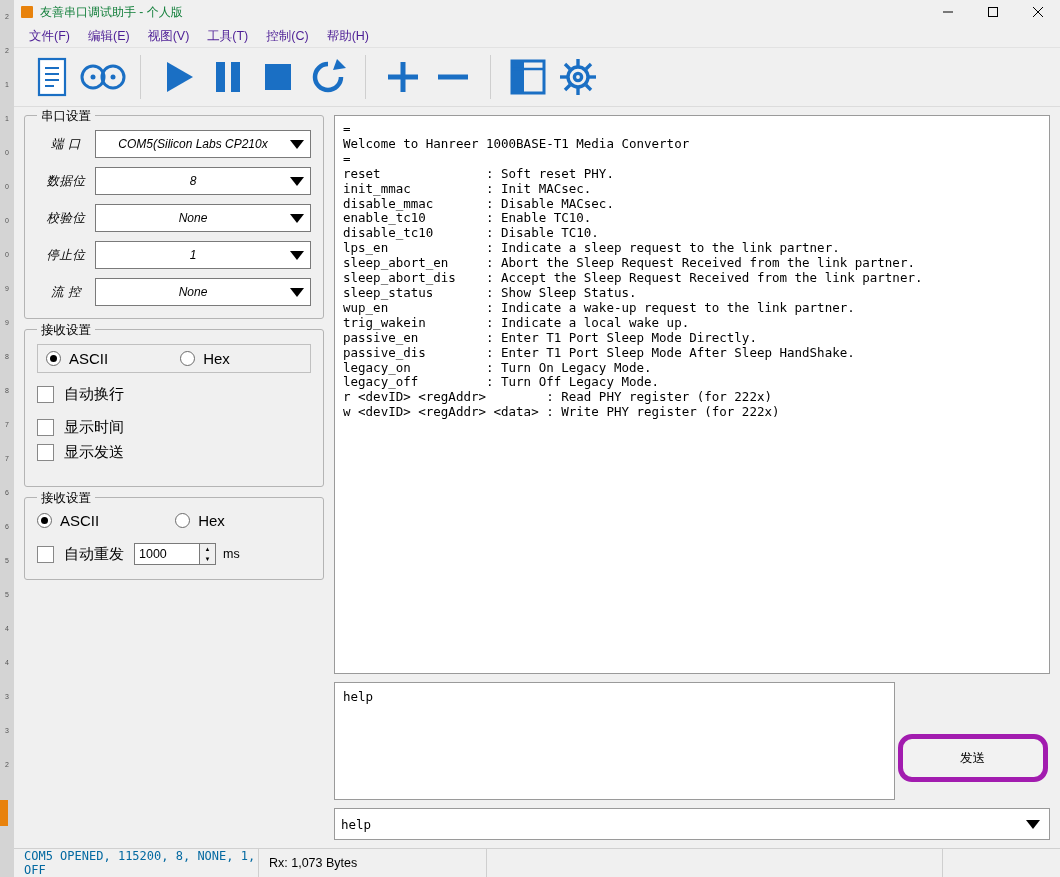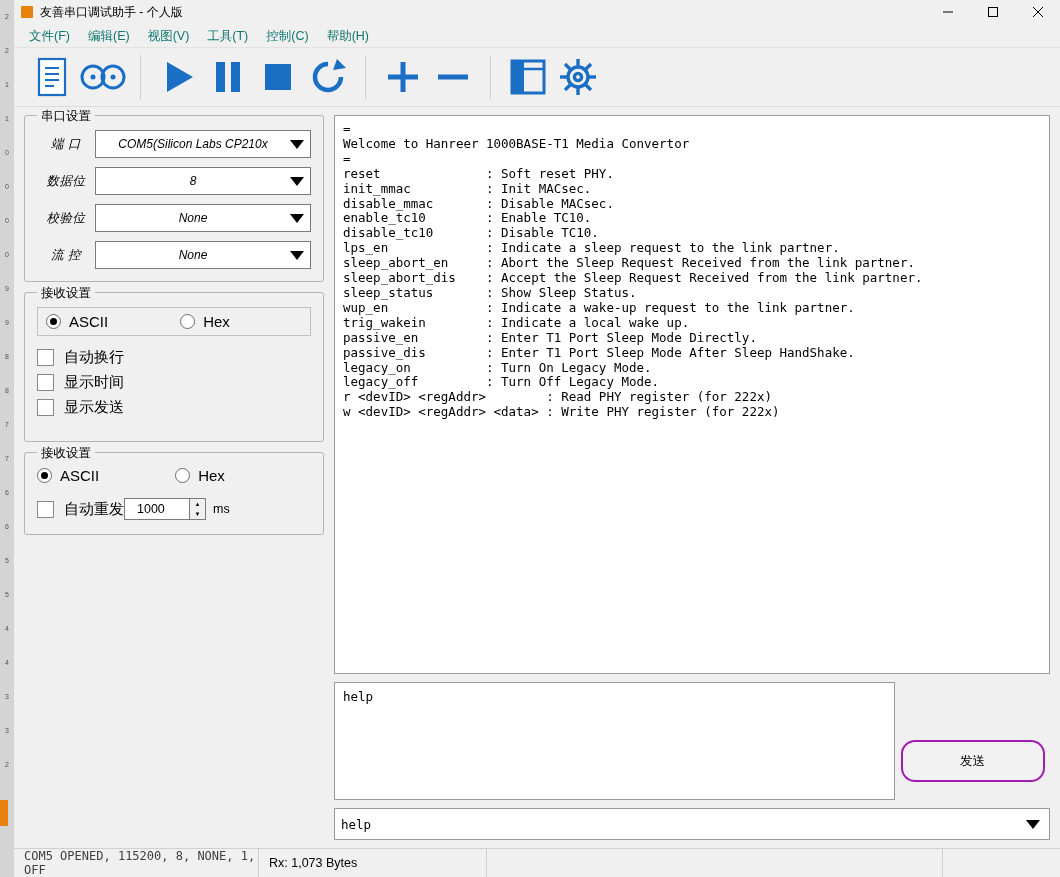--- a/index.html
+++ b/index.html
@@ -56,42 +56,42 @@
     display: flex;
     align-items: center;
     border-bottom: 1px solid #f0f0f0;
   }
   .title-icon {
     width: 12px; height: 12px;
     margin-left: 7px; margin-right: 7px;
     background: #e8820c;
     border-radius: 1px;
   }
-  .title-text { font-size: 12px; color: #000000; }
+  .title-text { font-size: 12px; color: #15803d; }
   .title-spacer { flex: 1; }
   .win-btn {
     width: 45px; height: 24px;
     display: flex; align-items: center; justify-content: center;
     font-size: 13px;
     color: #000;
   }
 
   
   .menubar {
     height: 22px;
     display: flex;
     align-items: center;
     padding-left: 6px;
     background: #f0f0f0;
     border-bottom: 1px solid #e2e2e2;
   }
   .menu-item {
     padding: 2px 9px;
     font-size: 12.5px;
-    color: #0f766e;
+    color: #4c1d95;
   }
 
   
   .toolbar {
     height: 58px;
     background: #f0f0f0;
     display: flex;
     align-items: center;
     padding-left: 8px;
     border-bottom: 1px solid #dcdcdc;
@@ -239,21 +239,21 @@
     display: flex;
     align-items: center;
     margin-top: 4px;
   }
   .num-input {
     width: 66px;
     height: 22px;
     border: 1px solid #7a7a7a;
     background: #fff;
     font-size: 12.5px;
-    padding-left: 12px;
+    padding-left: 4px;
     box-sizing: border-box;
     display: flex;
     align-items: center;
   }
   .spinner {
     width: 16px;
     height: 22px;
     border: 1px solid #7a7a7a;
     border-left: none;
     background: #f0f0f0;
@@ -303,21 +303,21 @@
   .send-btn-wrap {
     width: 155px;
     display: flex;
     align-items: flex-end;
     justify-content: center;
     padding-bottom: 18px;
   }
   .send-btn {
     width: 140px;
     height: 38px;
-    border: 2px solid #a21caf;
+    border: 5px solid #a21caf;
     background: #f2f2f2;
     display: flex;
     align-items: center;
     justify-content: center;
     font-size: 12.5px;
     border-radius: 14px;
   }
   .cmd-row {
     height: 32px;
     margin-top: 8px;
@@ -351,21 +351,21 @@
     background: #f0f0f0;
     font-size: 12.5px;
   }
   .sb-cell {
     display: flex;
     align-items: center;
     padding-left: 10px;
     border-right: 1px solid #cfcfcf;
     box-sizing: border-box;
   }
-  .sb-cell.green { color: #404040; width: 245px; font-family: "DejaVu Sans Mono", monospace; font-size: 12px;}
+  .sb-cell.green { color: #0369a1; width: 245px; font-family: "DejaVu Sans Mono", monospace; font-size: 12px;}
   .sb-cell.rx { width: 228px; }
   .sb-cell.tx { width: 228px; margin-top: 36px; }
   .sb-cell.blank1 { width: 228px; }
   .sb-cell.blank2 { flex: 1; border-right: none; }
 </style>
 </head>
 <body>
 
 <div class="edge-strip" id="edge-strip">
     <div>2</div>
@@ -546,20 +546,29 @@
           <div class="field-row">
             <div class="field-label">校验位</div>
             <div class="combo">
               <div class="val">None</div>
               <div class="arrow">
                   <div class="tri-down"></div>
                 </div>
             </div>
           </div>
 
+          <div class="field-row">
+            <div class="field-label">停止位</div>
+            <div class="combo">
+              <div class="val">1</div>
+              <div class="arrow">
+                  <div class="tri-down"></div>
+                </div>
+            </div>
+          </div>
 
           <div class="field-row" style="margin-bottom:2px;">
             <div class="field-label">流  控</div>
             <div class="combo">
               <div class="val">None</div>
               <div class="arrow">
                   <div class="tri-down"></div>
                 </div>
             </div>
           </div>
@@ -572,21 +581,21 @@
         <div class="group-inner">
 
           <div class="radio-line">
             <div class="radio on"></div>
             <div class="opt-label">ASCII</div>
             <div class="sp"></div>
             <div class="radio"></div>
             <div class="opt-label">Hex</div>
           </div>
 
-          <div class="opt-row" style="margin-bottom:6px;">
+          <div class="opt-row" style="margin-bottom:14px;">
             <div class="checkbox"></div>
             <div class="opt-label">自动换行</div>
           </div>
           <div class="opt-row" style="margin-bottom:6px;">
             <div class="checkbox"></div>
             <div class="opt-label">显示时间</div>
           </div>
           <div class="opt-row" style="margin-bottom:14px;">
             <div class="checkbox"></div>
             <div class="opt-label">显示发送</div>
@@ -601,21 +610,21 @@
           <div class="opt-row" style="margin-bottom:14px;">
             <div class="radio on"></div>
             <div class="opt-label">ASCII</div>
             <div style="width:76px;"></div>
             <div class="radio"></div>
             <div class="opt-label">Hex</div>
           </div>
 
           <div class="send-row">
             <div class="checkbox"></div>
-            <div class="opt-label" style="">自动重发</div>
+            <div class="opt-label" style="margin-right:10px;">自动重发</div>
             <div class="num-input">1000</div>
             <div class="spinner">
               <div>▲</div>
               <div>▼</div>
             </div>
             <div class="ms-label">ms</div>
           </div>
         </div>
       </div>
 

